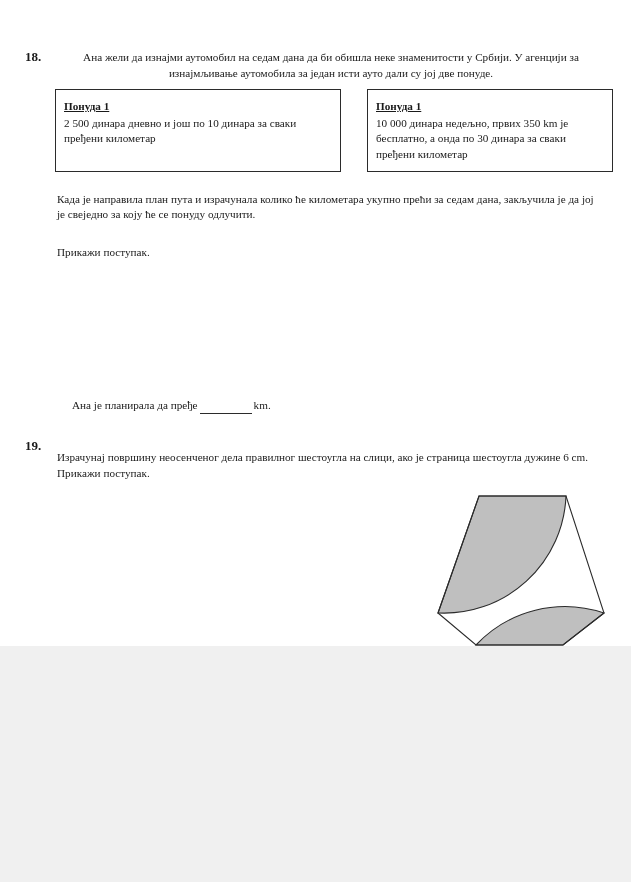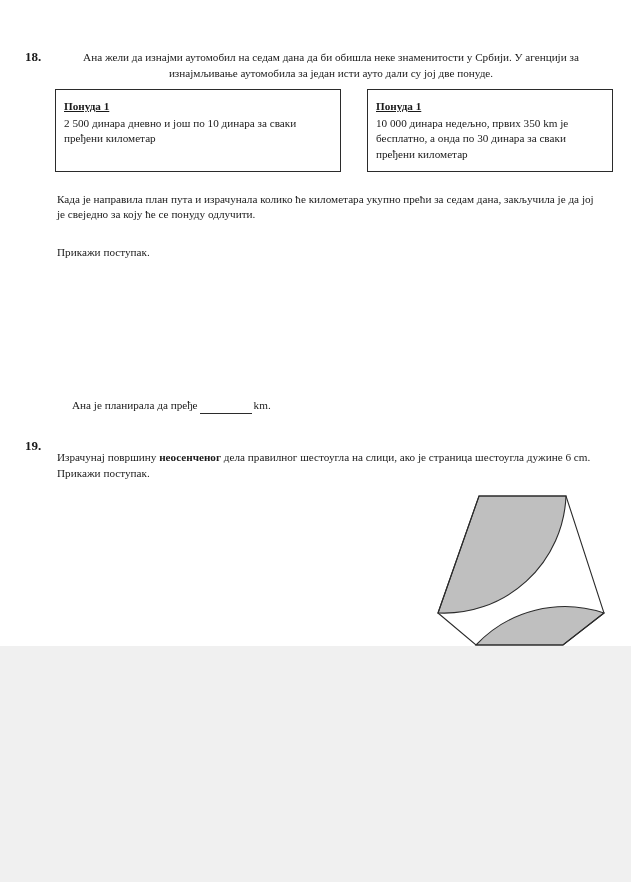--- a/index.html
+++ b/index.html
@@ -28,21 +28,21 @@
     position: absolute;
     font-size: 11.2px;
     line-height: 15.5px;
     text-align: left;
   }
   .plain {
     position: absolute;
     font-size: 11.2px;
     line-height: 15.5px;
   }
-  b.bold { font-weight: bold; }
+  b.bold { font-weight: normal; }
 
   
   .offerbox {
     position: absolute;
     border: 1px solid #2b2b2b;
     box-sizing: border-box;
     background: #ffffff;
   }
   .offer-inner {
     padding: 9px 8px 6px 8px;

